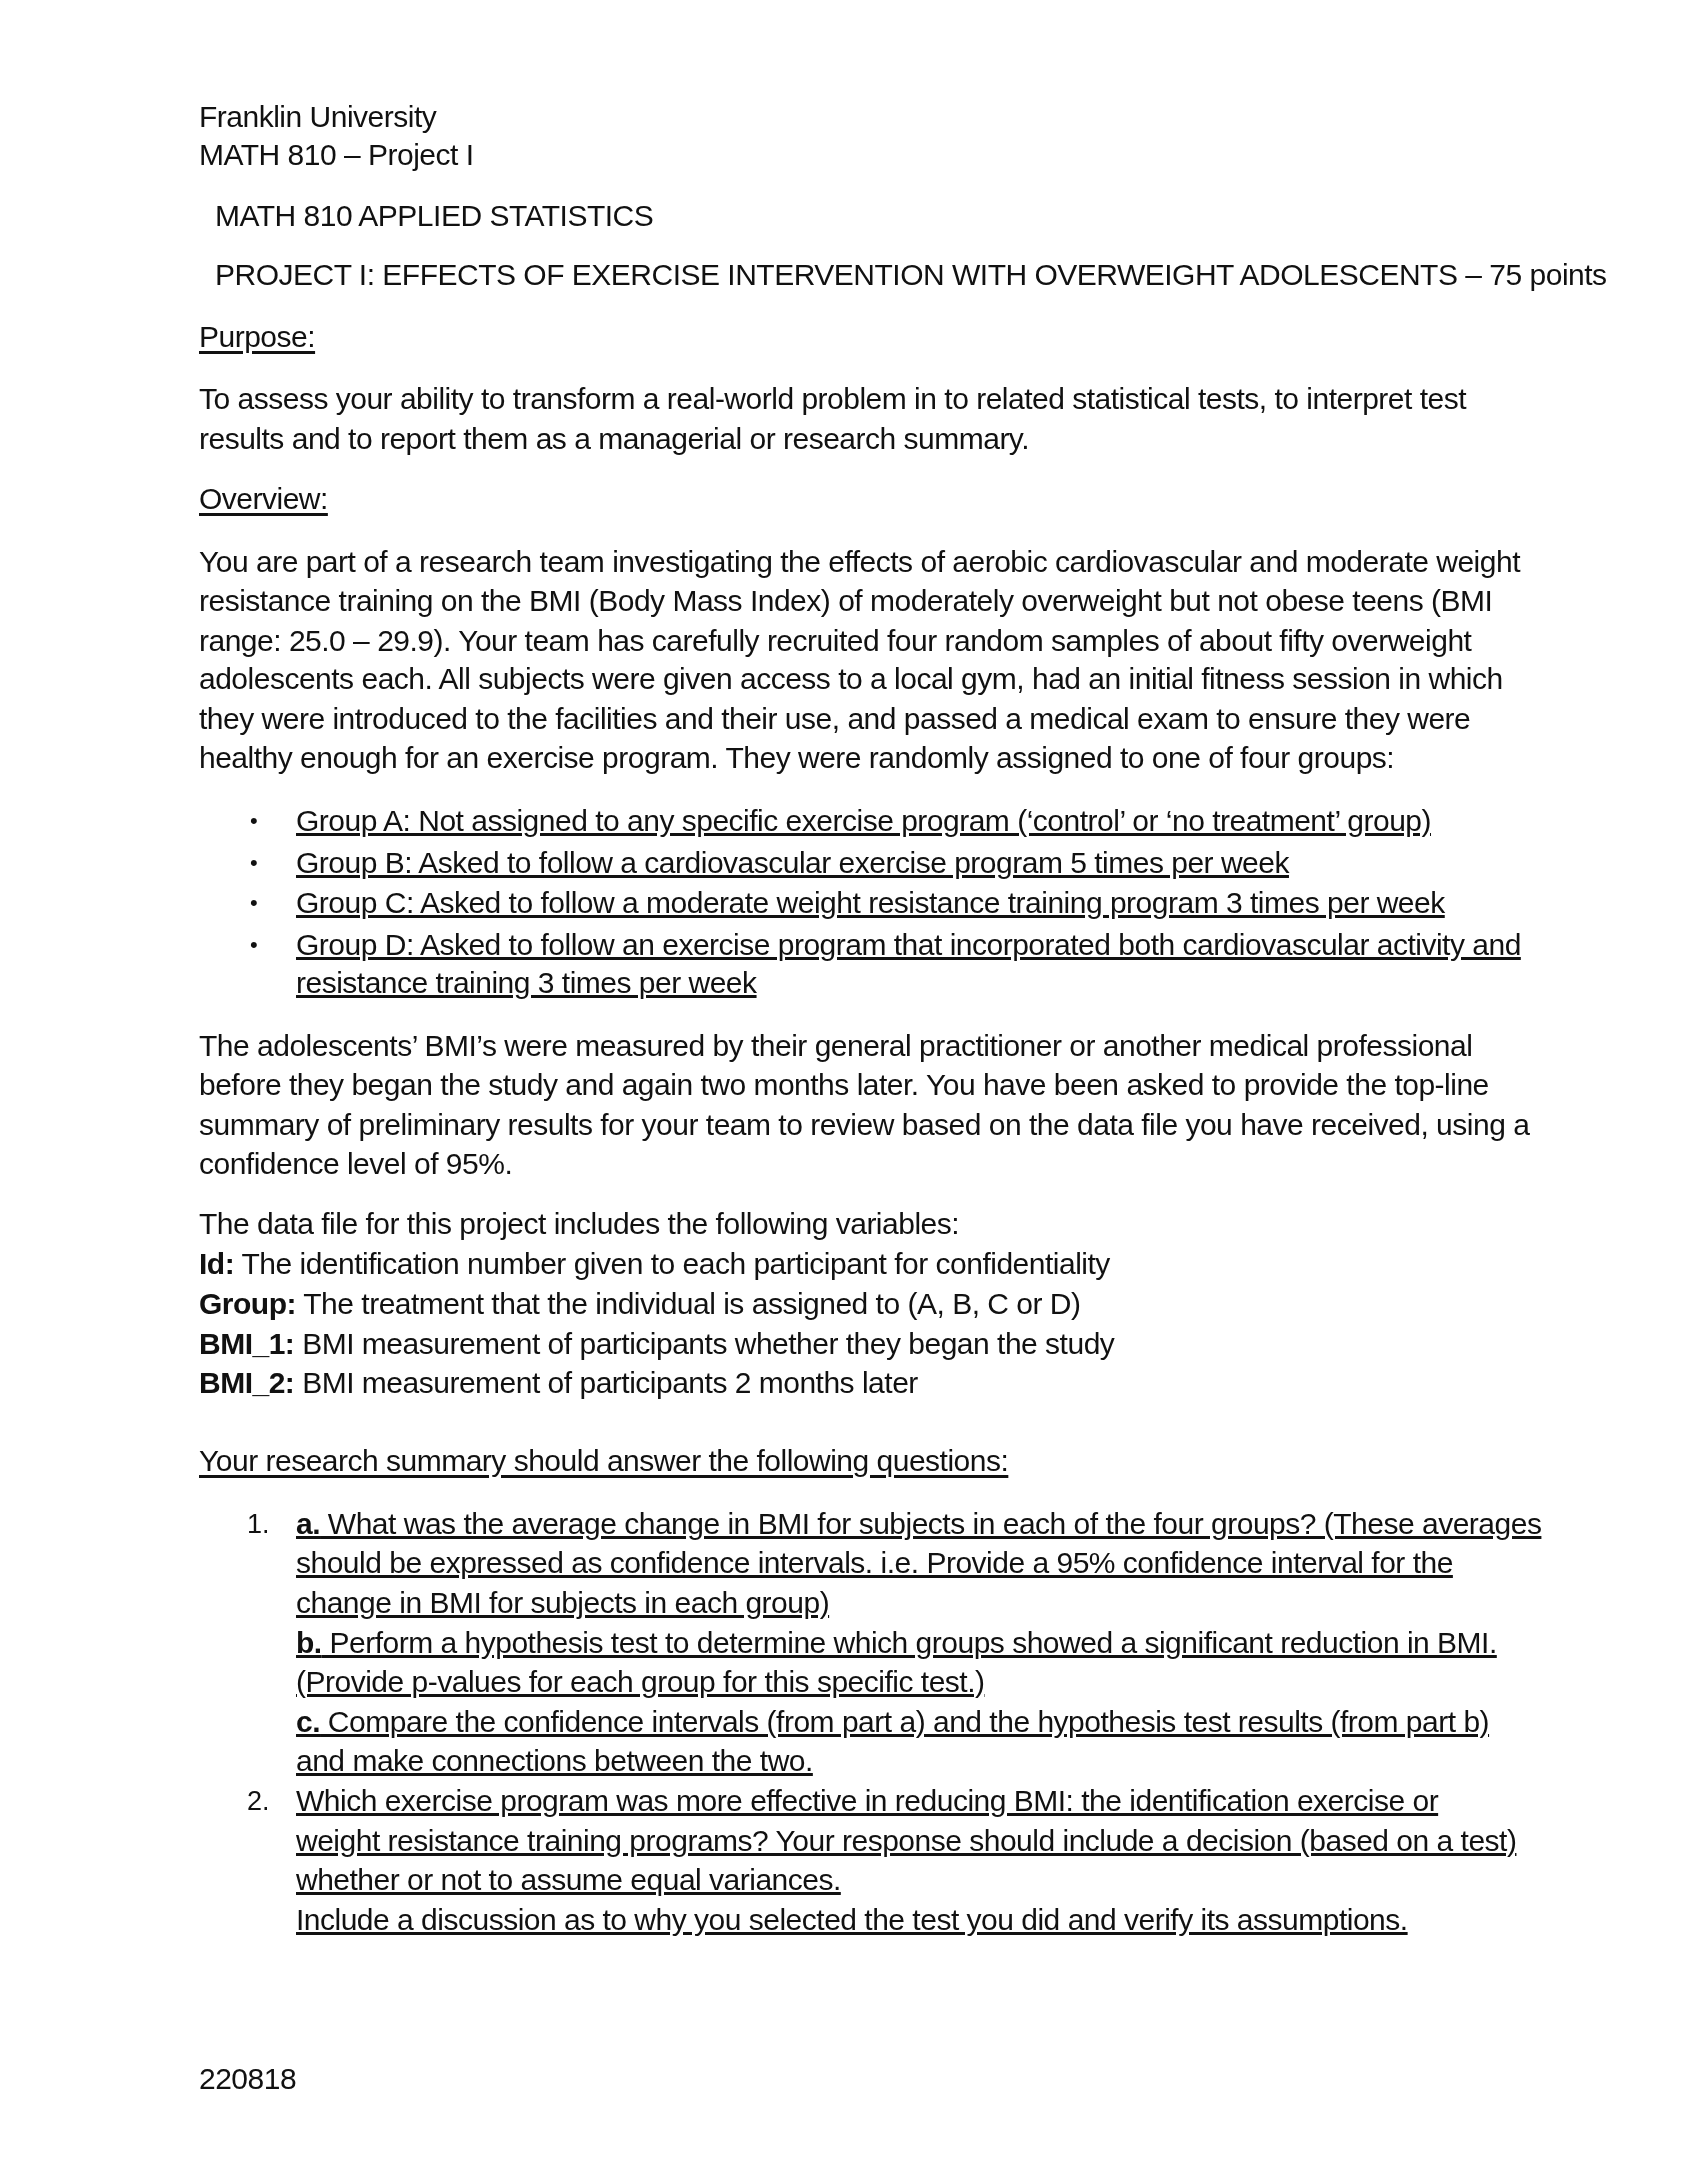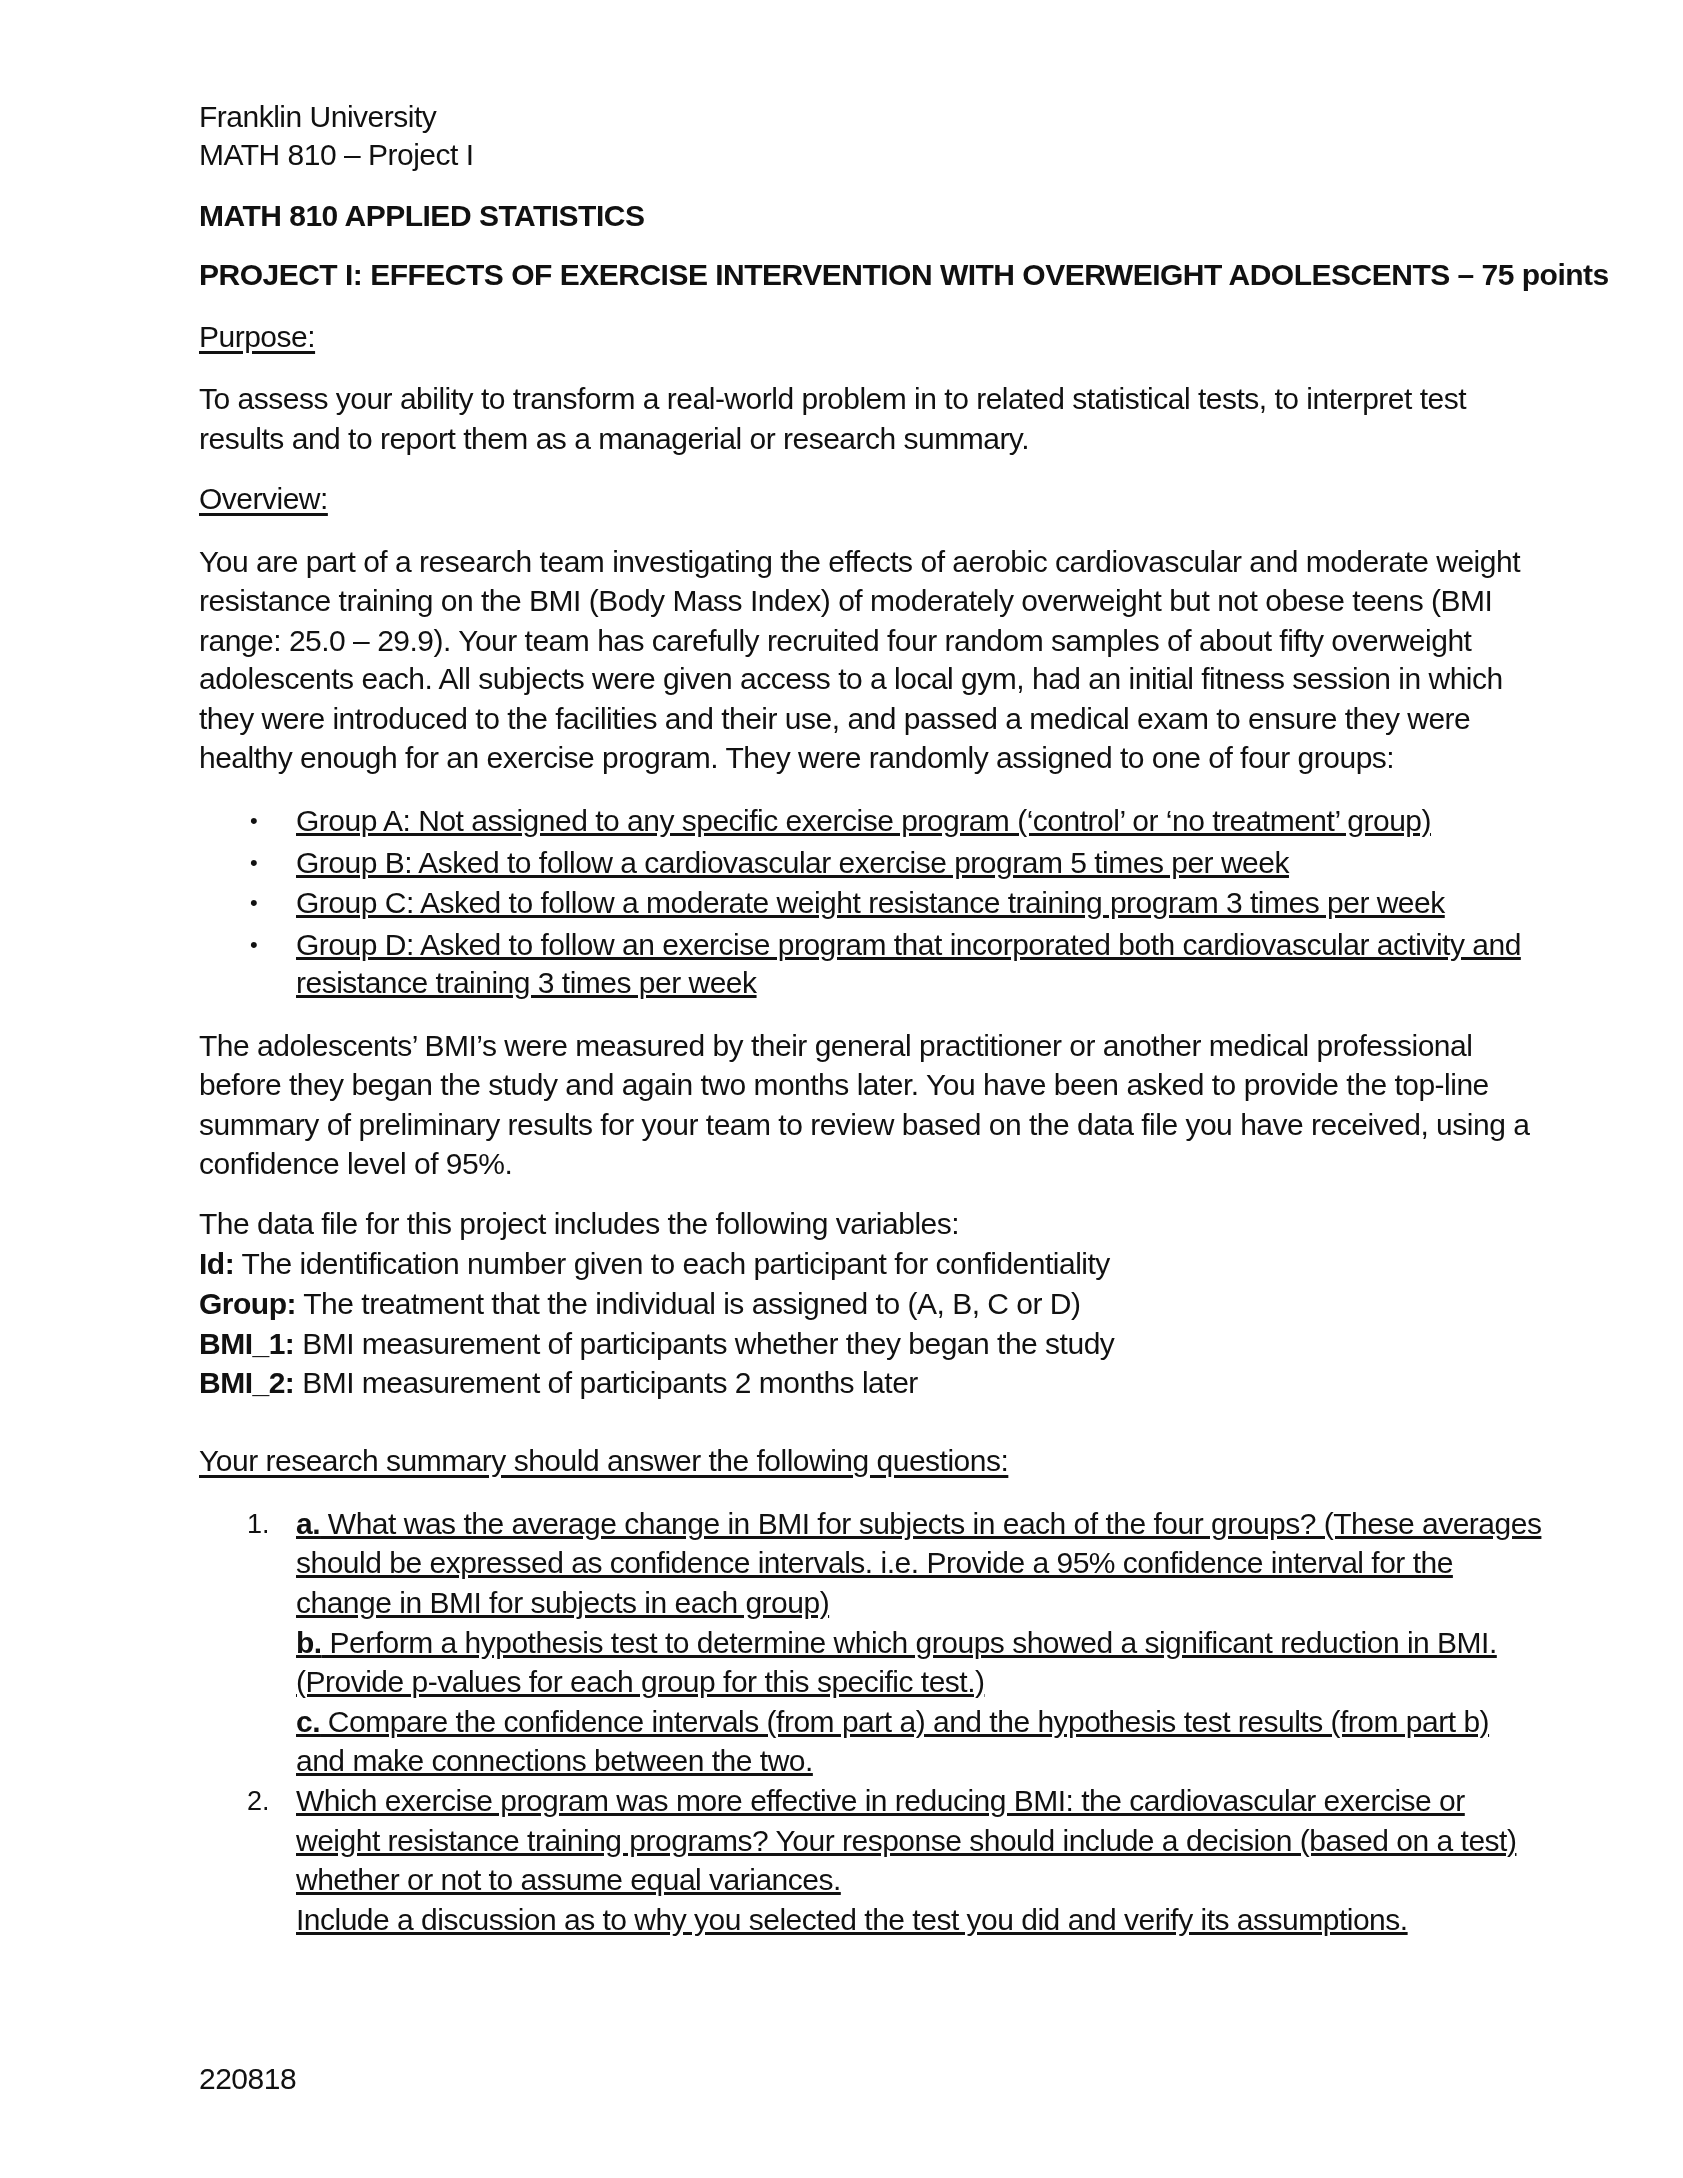--- a/index.html
+++ b/index.html
@@ -1,20 +1,20 @@
 <!DOCTYPE html>
 <html><head>
 <meta charset="utf-8">
 <style>
   html, body { margin: 0; padding: 0; background: #ffffff; }
   body { width: 1683px; height: 2178px; position: relative; overflow: hidden;
          font-family: "Liberation Sans", sans-serif; color: #111111; }
   .page { position: absolute; left: 199px; top: 0; width: 1287px; }
   .line { position: absolute; left: 0; font-size: 30px; line-height: 40px; white-space: nowrap; letter-spacing: -0.5px; }
-  .bold { font-weight: bold; }
+  .bold { font-weight: normal; margin-left: 16px; }
   .u { text-decoration: underline; text-underline-offset: 4px; }
   .bullet { position: absolute; left: 51px; font-size: 22px; line-height: 40px; }
   .ind { left: 97px; text-decoration: underline; }
   .num { position: absolute; left: 48px; font-size: 27px; line-height: 40px; }
 </style>
 </head>
 <body>
 
 <div class="page">
 
@@ -67,21 +67,21 @@
     <div class="line ind" style="top:1543px">should be expressed as confidence intervals. i.e. Provide a 95% confidence interval for the</div>
     <div class="line ind" style="top:1583px">change in BMI for subjects in each group)</div>
     <div class="line ind" style="top:1623px"><b>b.</b><span> Perform a hypothesis test to determine which groups showed a significant reduction in BMI.</span></div>
     <div class="line ind" style="top:1662px">(Provide p-values for each group for this specific test.)</div>
     <div class="line ind" style="top:1702px"><b>c.</b><span> Compare the confidence intervals (from part a) and the hypothesis test results (from part b)</span></div>
     <div class="line ind" style="top:1741px">and make connections between the two.</div>
   </div>
 
   <div>
     <span class="num" style="top:1781px">2.</span>
-    <div class="line ind" style="top:1781px">Which exercise program was more effective in reducing BMI: the cardiovascular exercise or</div>
+    <div class="line ind" style="top:1781px">Which exercise program was more effective in reducing BMI: the identification exercise or</div>
     <div class="line ind" style="top:1821px">weight resistance training programs? Your response should include a decision (based on a test)</div>
     <div class="line ind" style="top:1860px">whether or not to assume equal variances.</div>
     <div class="line ind" style="top:1900px">Include a discussion as to why you selected the test you did and verify its assumptions.</div>
   </div>
 
   <div class="line" style="top:2059px">220818</div>
 </div>
 
 
 </body></html>

